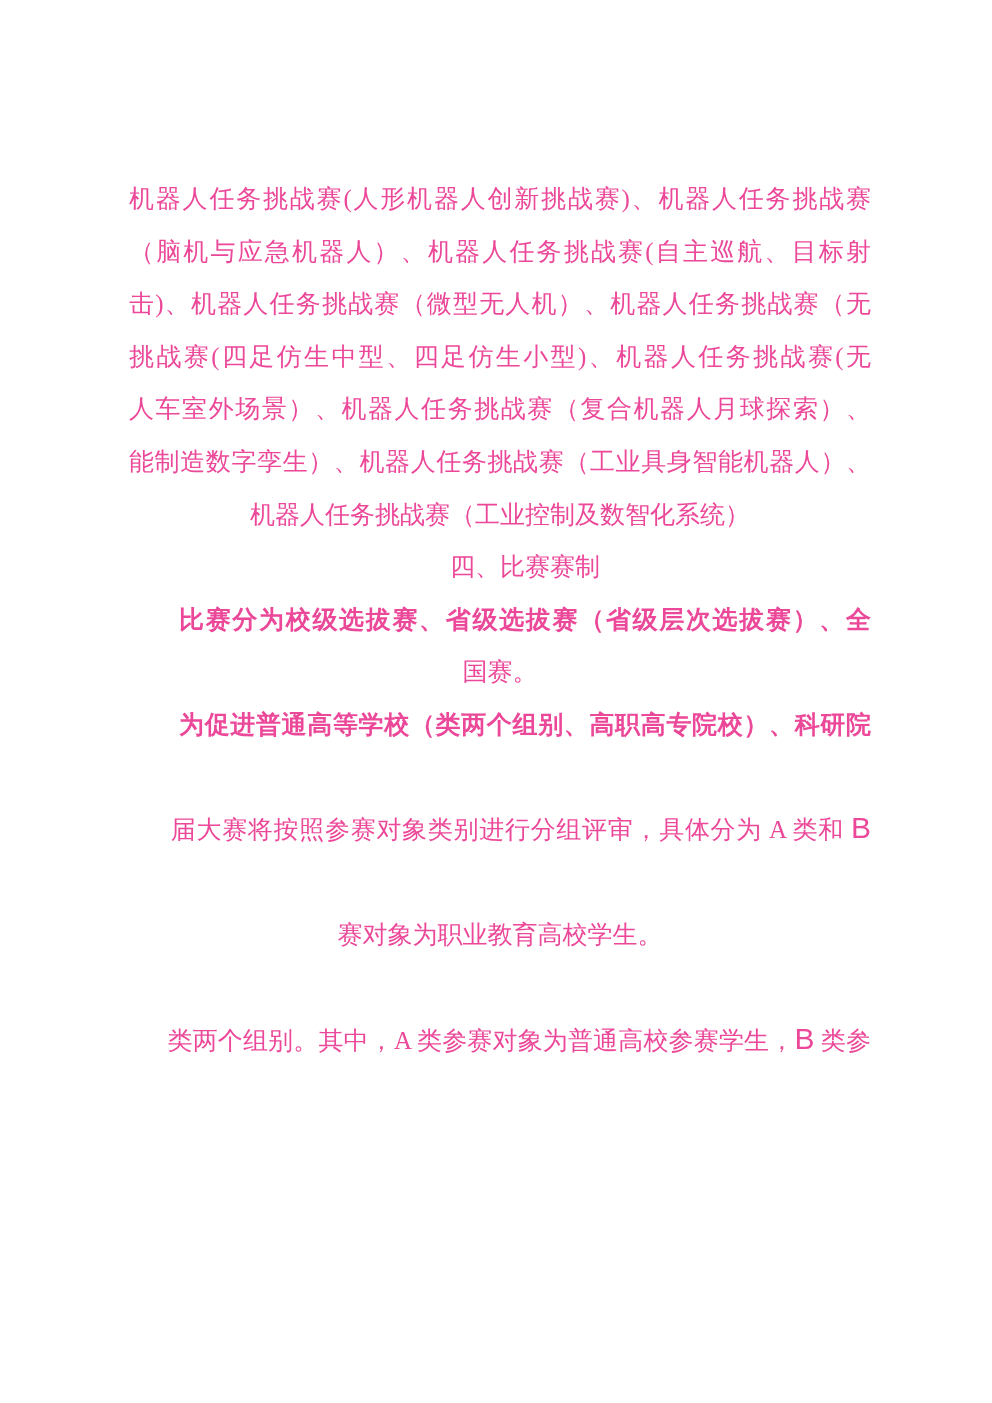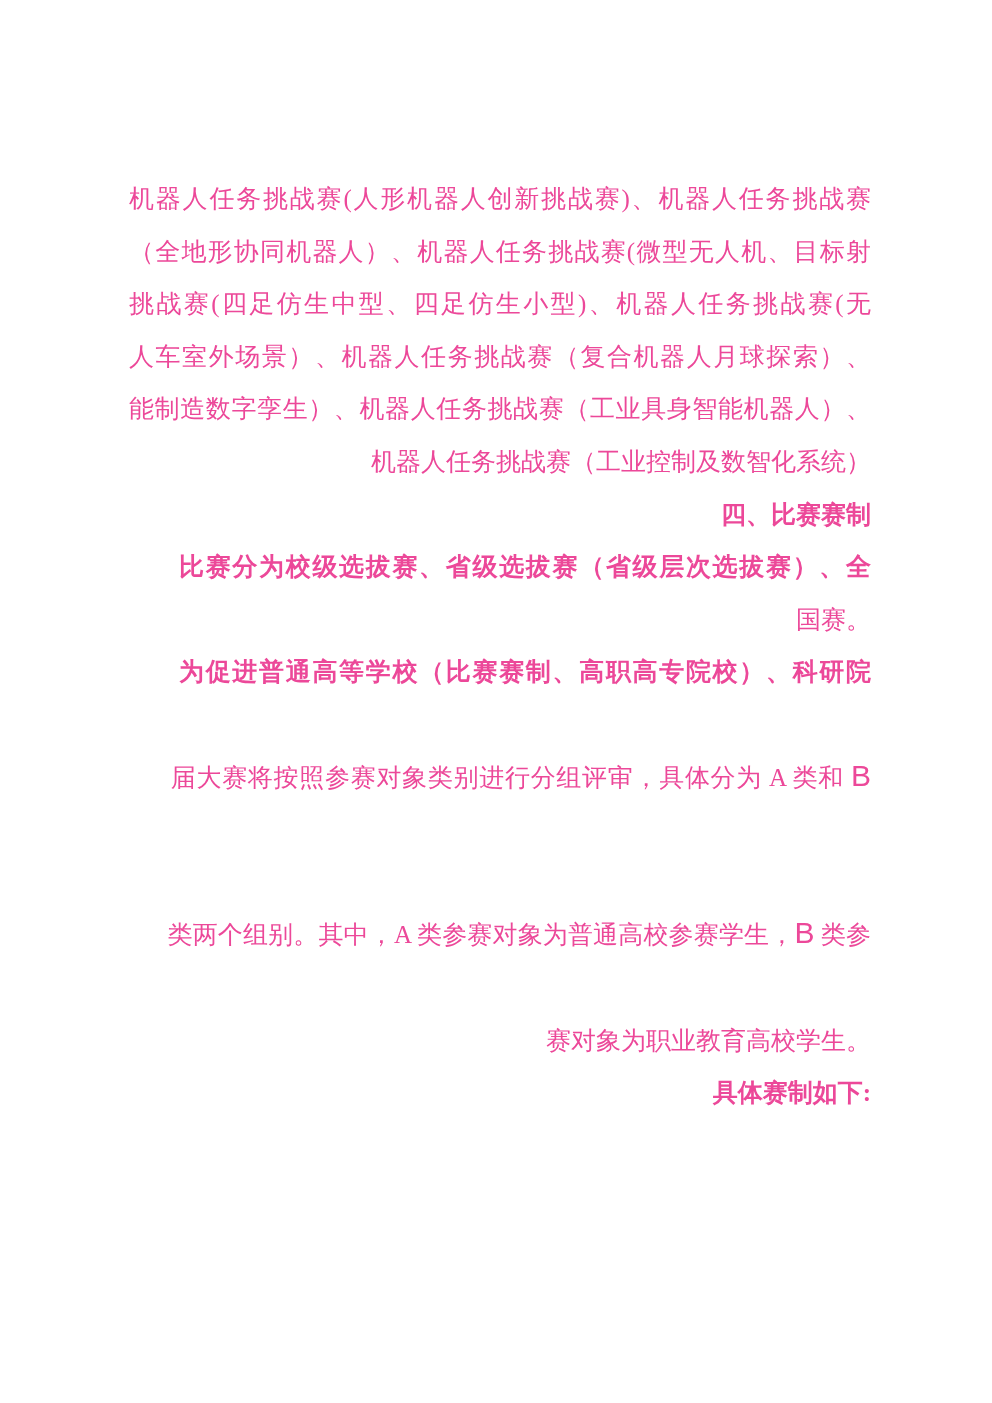--- a/index.html
+++ b/index.html
@@ -20,58 +20,59 @@
   .content {
     position: absolute;
     top: 173px;
     left: 129px;
     width: 742px;
     font-size: 25px;
     line-height: 52.6px;
   }
   .line {
     width: 100%;
-    text-align: right;
+    text-align: center;
     white-space: pre-wrap;
   }
   .line.just {
     text-align: justify;
     text-align-last: justify;
   }
   .line.indent {
     text-indent: 2em;
     font-weight: bold;
   }
   .line.bold {
-    font-weight: 700;
+    font-weight: 400;
   }
   .b-sans {
     font-family: "Liberation Sans", "DejaVu Sans", sans-serif;
     font-size: 30px;
     line-height: 1;
   }
 </style>
 </head>
 <body>
 
 <div class="page">
   <div class="content">
     <div class="line just">机器人任务挑战赛(人形机器人创新挑战赛)、机器人任务挑战赛</div>
-    <div class="line just">（全地形协同机器人）、机器人任务挑战赛(微型无人机、目标射</div>
+    <div class="line just">（脑机与应急机器人）、机器人任务挑战赛(自主巡航、目标射</div>
+    <div class="line just">击)、机器人任务挑战赛（微型无人机）、机器人任务挑战赛（无</div>
     <div class="line just">挑战赛(四足仿生中型、四足仿生小型)、机器人任务挑战赛(无</div>
     <div class="line just">人车室外场景）、机器人任务挑战赛（复合机器人月球探索）、</div>
     <div class="line just">能制造数字孪生）、机器人任务挑战赛（工业具身智能机器人）、</div>
     <div class="line">机器人任务挑战赛（工业控制及数智化系统）</div>
     <div class="line indent bold">四、比赛赛制</div>
     <div class="line indent just">比赛分为校级选拔赛、省级选拔赛（省级层次选拔赛）、全</div>
     <div class="line">国赛。</div>
-    <div class="line indent just">为促进普通高等学校（比赛赛制、高职高专院校）、科研院</div>
+    <div class="line indent just">为促进普通高等学校（类两个组别、高职高专院校）、科研院</div>
     <div class="line just">
       <span>届大赛将按照参赛对象类别进行分组评审，具体分为 A 类和 </span><span class="b-sans">B</span>
     </div>
+    <div class="line">赛对象为职业教育高校学生。</div>
     <div class="line just">
       <span>类两个组别。其中，A 类参赛对象为普通高校参赛学生，</span><span class="b-sans">B</span><span> 类参</span>
     </div>
-    <div class="line">赛对象为职业教育高校学生。</div>
     <div class="line indent">具体赛制如下:</div>
     <div class="line indent">（一）校级选拔赛</div>
   </div>
 </div>
 
 </body></html>

